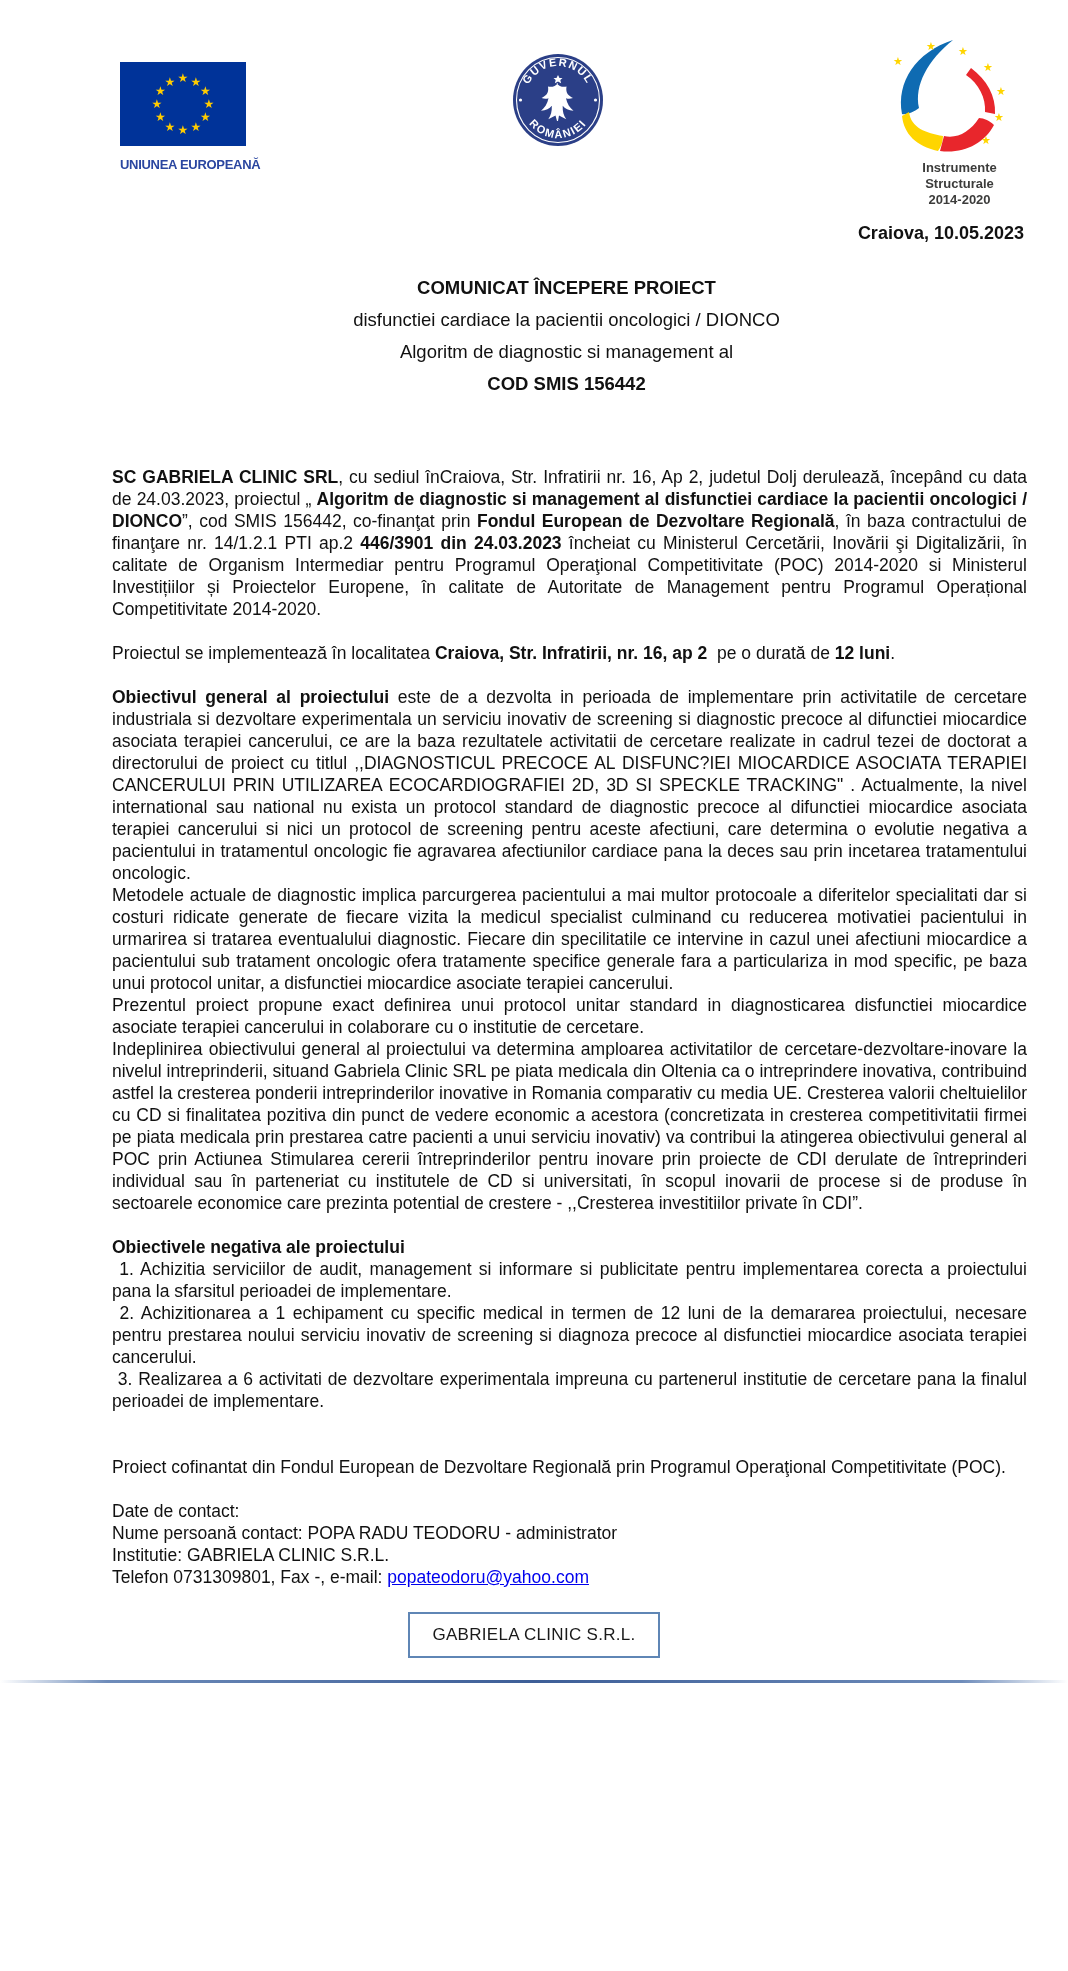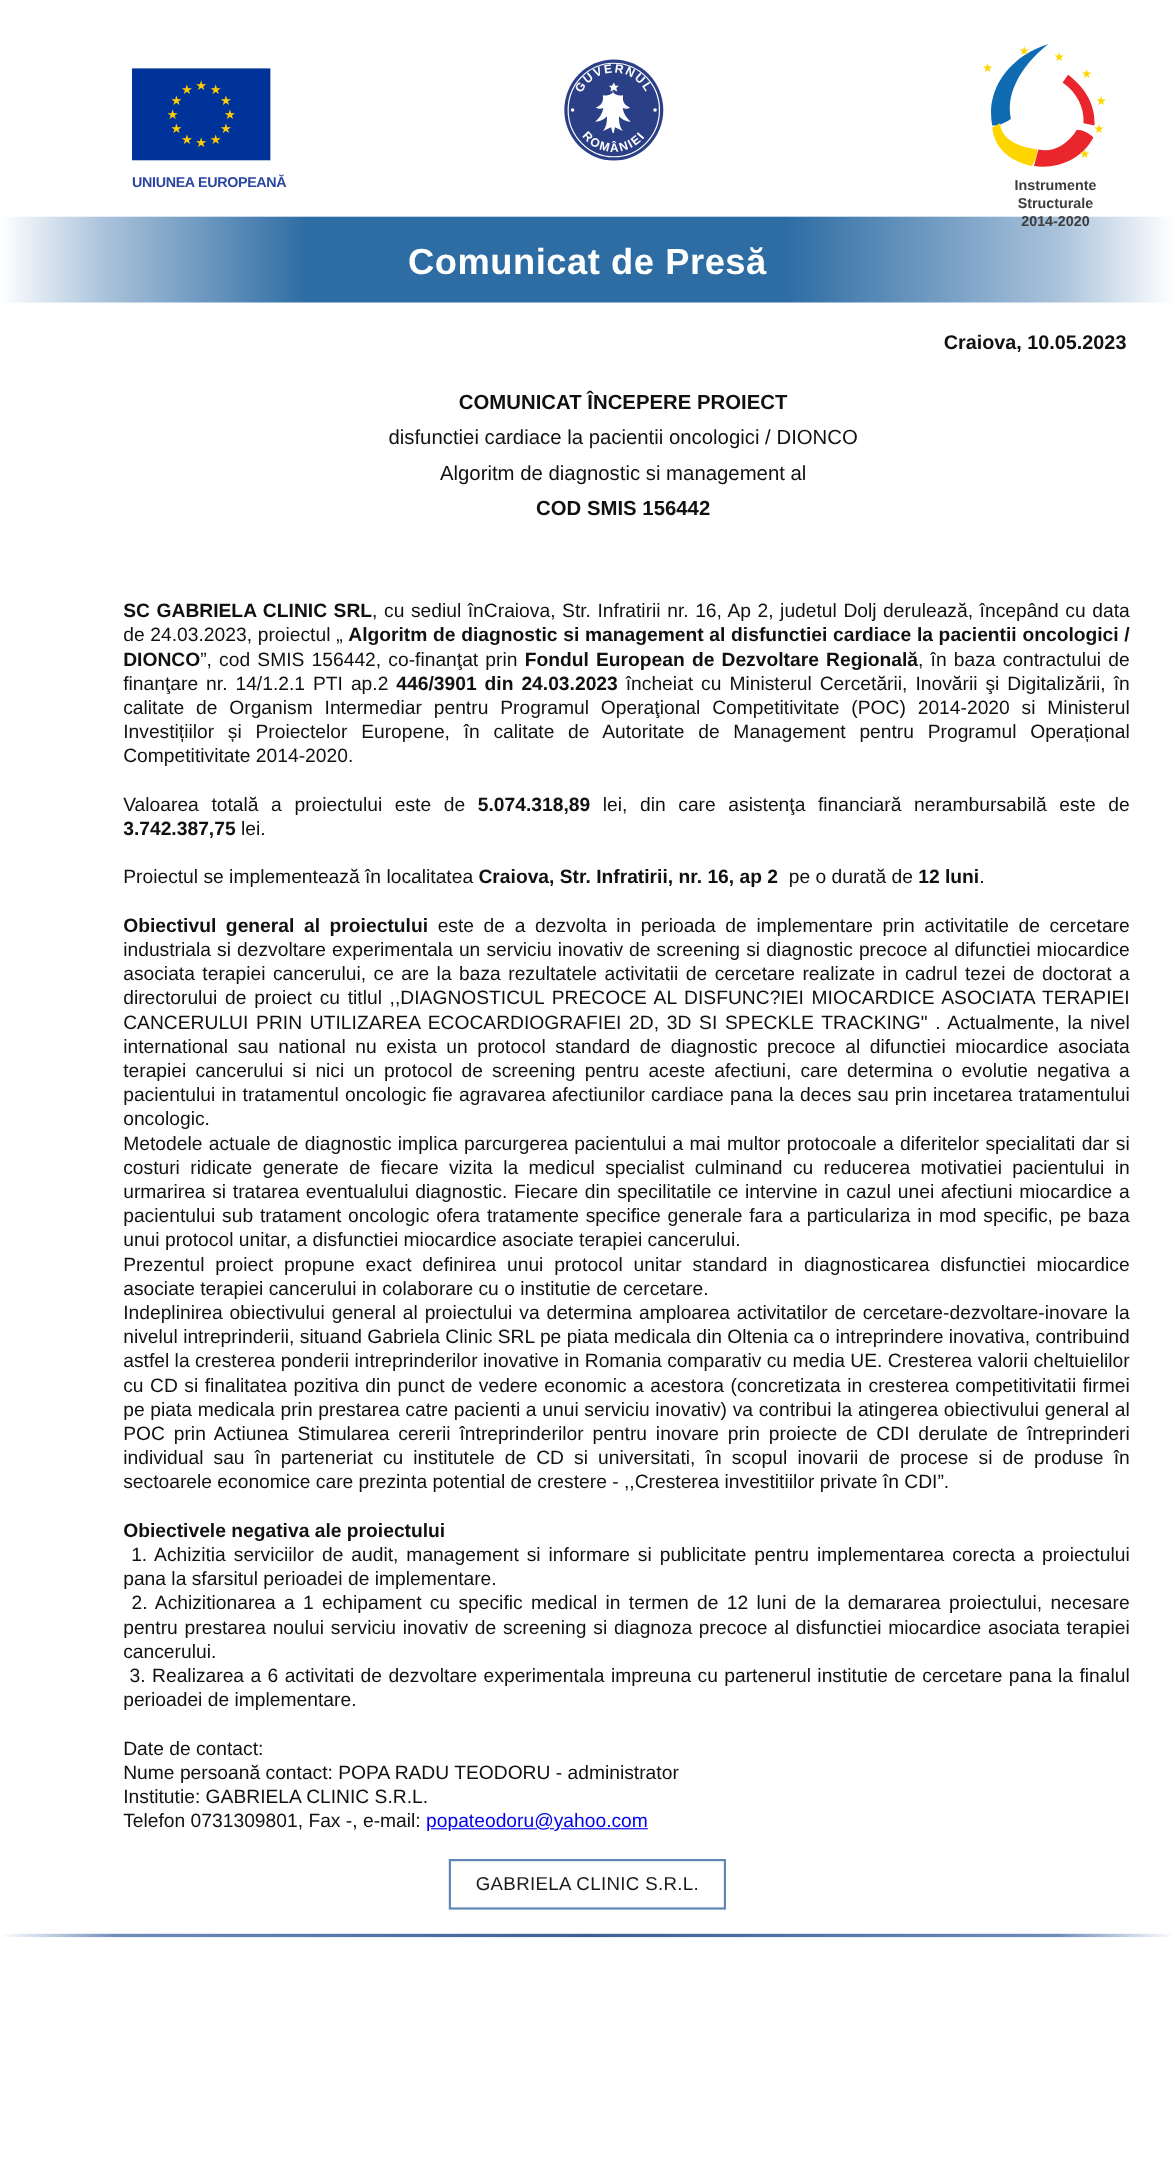--- a/index.html
+++ b/index.html
@@ -120,45 +120,42 @@
           <text x="128" y="106">★</text>
         </g>
       </svg>
       <div class="structural-caption">
         <div>Instrumente Structurale</div>
         <div>2014-2020</div>
       </div>
     </div>
   </div>
 
-  <div class="banner">
-    <span class="banner-title">Comunicat de Presă</span>
-  </div>
 
   <div class="dateline">Craiova, 10.05.2023</div>
 
   <div class="title-block">
     <div class="title-line-bold">COMUNICAT ÎNCEPERE PROIECT</div>
     <div>disfunctiei cardiace la pacientii oncologici / DIONCO</div>
     <div>Algoritm de diagnostic si management al</div>
     <div class="title-line-bold">COD SMIS 156442</div>
   </div>
 
   <div class="body-text">
       <p class="body-p"><b>SC GABRIELA CLINIC SRL</b><span>, cu sediul înCraiova, Str. Infratirii nr. 16, Ap 2, judetul Dolj derulează, începând cu data de 24.03.2023, proiectul „ </span><b>Algoritm de diagnostic si management al disfunctiei cardiace la pacientii oncologici / DIONCO</b><span>”, cod SMIS 156442, co-finanţat prin </span><b>Fondul European de Dezvoltare Regională</b><span>, în baza contractului de finanţare nr. 14/1.2.1 PTI ap.2 </span><b>446/3901 din 24.03.2023</b><span> încheiat cu Ministerul Cercetării, Inovării şi Digitalizării, în calitate de Organism Intermediar pentru Programul Operaţional Competitivitate (POC) 2014-2020 si Ministerul Investițiilor și Proiectelor Europene, în calitate de Autoritate de Management pentru Programul Operațional Competitivitate 2014-2020.</span></p>
-      <p class="body-p gap"><span>Valoarea totală a proiectului este de </span><b>5.074.318,89</b><span> lei, din care asistenţa financiară nerambursabilă este de </span><b>3.742.387,75</b><span> lei.</span></p>
       <p class="body-p gap"><span>Proiectul se implementează în localitatea </span><b>Craiova, Str. Infratirii, nr. 16, ap 2</b><span> &nbsp;pe o durată de </span><b>12 luni</b><span>.</span></p>
       <p class="body-p gap"><b>Obiectivul general al proiectului</b><span> este de a dezvolta in perioada de implementare prin activitatile de cercetare industriala si dezvoltare experimentala un serviciu inovativ de screening si diagnostic precoce al difunctiei miocardice asociata terapiei cancerului, ce are la baza rezultatele activitatii de cercetare realizate in cadrul tezei de doctorat a directorului de proiect cu titlul ,,DIAGNOSTICUL PRECOCE AL DISFUNC?IEI MIOCARDICE ASOCIATA TERAPIEI CANCERULUI PRIN UTILIZAREA ECOCARDIOGRAFIEI 2D, 3D SI SPECKLE TRACKING" . Actualmente, la nivel international sau national nu exista un protocol standard de diagnostic precoce al difunctiei miocardice asociata terapiei cancerului si nici un protocol de screening pentru aceste afectiuni, care determina o evolutie negativa a pacientului in tratamentul oncologic fie agravarea afectiunilor cardiace pana la deces sau prin incetarea tratamentului oncologic.</span></p>
       <p class="body-p"><span>Metodele actuale de diagnostic implica parcurgerea pacientului a mai multor protocoale a diferitelor specialitati dar si costuri ridicate generate de fiecare vizita la medicul specialist culminand cu reducerea motivatiei pacientului in urmarirea si tratarea eventualului diagnostic. Fiecare din specilitatile ce intervine in cazul unei afectiuni miocardice a pacientului sub tratament oncologic ofera tratamente specifice generale fara a particulariza in mod specific, pe baza unui protocol unitar, a disfunctiei miocardice asociate terapiei cancerului.</span></p>
       <p class="body-p"><span>Prezentul proiect propune exact definirea unui protocol unitar standard in diagnosticarea disfunctiei miocardice asociate terapiei cancerului in colaborare cu o institutie de cercetare.</span></p>
       <p class="body-p"><span>Indeplinirea obiectivului general al proiectului va determina amploarea activitatilor de cercetare-dezvoltare-inovare la nivelul intreprinderii, situand Gabriela Clinic SRL pe piata medicala din Oltenia ca o intreprindere inovativa, contribuind astfel la cresterea ponderii intreprinderilor inovative in Romania comparativ cu media UE. Cresterea valorii cheltuielilor cu CD si finalitatea pozitiva din punct de vedere economic a acestora (concretizata in cresterea competitivitatii firmei pe piata medicala prin prestarea catre pacienti a unui serviciu inovativ) va contribui la atingerea obiectivului general al POC prin Actiunea Stimularea cererii întreprinderilor pentru inovare prin proiecte de CDI derulate de întreprinderi individual sau în parteneriat cu institutele de CD si universitati, în scopul inovarii de procese si de produse în sectoarele economice care prezinta potential de crestere - ,,Cresterea investitiilor private în CDI”.</span></p>
       <p class="body-p gap"><b>Obiectivele negativa ale proiectului</b></p>
       <p class="body-p"><span>&nbsp;1. Achizitia serviciilor de audit, management si informare si publicitate pentru implementarea corecta a proiectului pana la sfarsitul perioadei de implementare.</span></p>
       <p class="body-p"><span>&nbsp;2. Achizitionarea a 1 echipament cu specific medical in termen de 12 luni de la demararea proiectului, necesare pentru prestarea noului serviciu inovativ de screening si diagnoza precoce al disfunctiei miocardice asociata terapiei cancerului.</span></p>
       <p class="body-p"><span>&nbsp;3. Realizarea a 6 activitati de dezvoltare experimentala impreuna cu partenerul institutie de cercetare pana la finalul perioadei de implementare.</span></p>
+      <p class="body-p gap2"><span>Proiect cofinantat din Fondul European de Dezvoltare Regională prin Programul Operaţional Competitivitate (POC).</span></p>
       <p class="body-p gap"><span>Date de contact:</span></p>
       <p class="body-p"><span>Nume persoană contact: POPA RADU TEODORU - administrator</span></p>
       <p class="body-p"><span>Institutie: GABRIELA CLINIC S.R.L.</span></p>
       <p class="body-p"><span>Telefon 0731309801, Fax -, e-mail: </span><a href="#" class="email-link">popateodoru@yahoo.com</a></p>
     </div>
 
   <div class="footer-box">
     <span>GABRIELA CLINIC S.R.L.</span>
   </div>
   <div class="footer-rule"></div>

